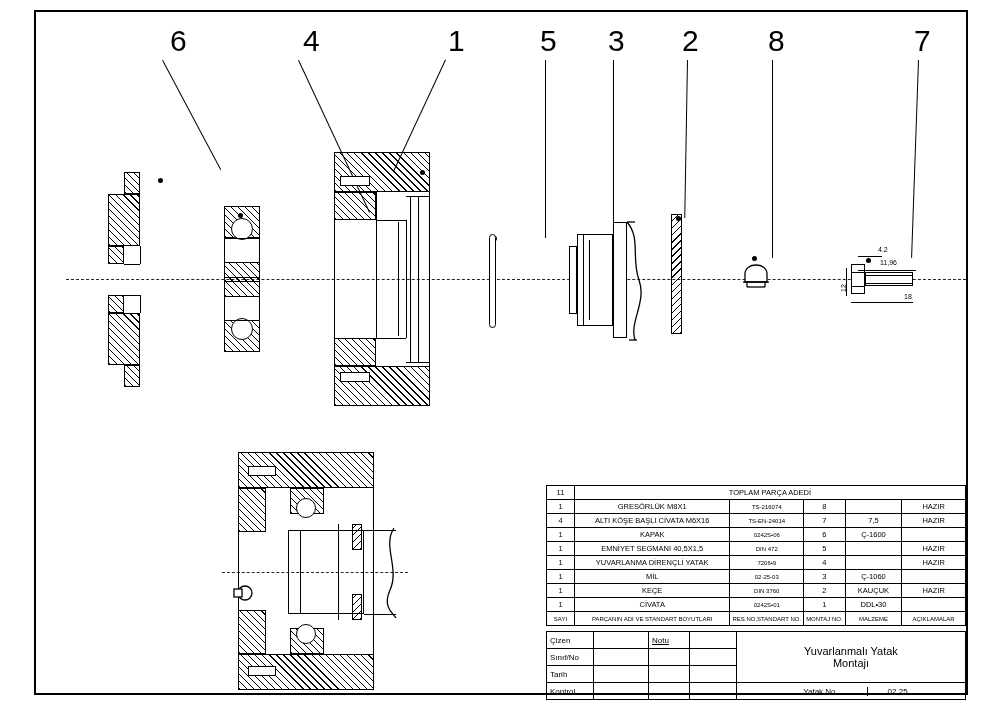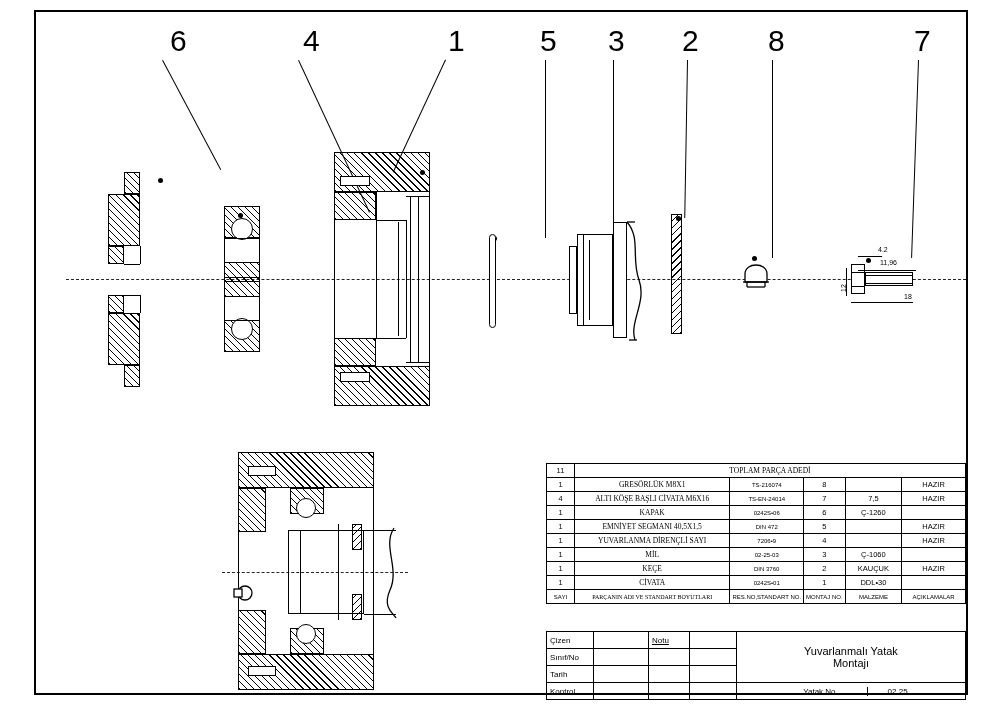--- a/index.html
+++ b/index.html
@@ -76,36 +76,36 @@
   }
   .dim-txt {
     position:absolute;
     font-size:7px;
     font-family:"Liberation Sans", sans-serif;
   }
   .rot90 { transform:rotate(-90deg); transform-origin:0 0; }
   
   .bom {
     position:absolute;
-    left:546px; top:463px;
+    left:546px; top:485px;
     width:420px;
     border-collapse:collapse;
     font-size:7.5px;
     font-family:"Liberation Sans", sans-serif;
   }
   .bom td {
     border:1px solid #000;
     padding:0 2px;
     height:13px;
     text-align:center;
     white-space:nowrap;
     overflow:hidden;
   }
   .c-qty   { width:26px; }
-  .c-name  { width:160px;font-family:Liberation Serif, serif; }
+  .c-name  { width:160px; }
   .c-std   { width:56px; font-size:6px; }
   .c-mno   { width:34px; }
   .c-mat   { width:58px; }
   .c-note  { width:64px; }
   .hdr td { font-size:6px; }
   .title-tbl {
     position:absolute;
     left:546px; top:631px;
     width:420px;
     border-collapse:collapse;
@@ -344,34 +344,34 @@
         <td class="c-std">TS-EN-24014</td>
         <td class="c-mno">7</td>
         <td class="c-mat">7,5</td>
         <td class="c-note">HAZIR</td>
       </tr>
       <tr>
         <td class="c-qty">1</td>
         <td class="c-name">KAPAK</td>
         <td class="c-std">0242S•06</td>
         <td class="c-mno">6</td>
-        <td class="c-mat">Ç-1260</td>
+        <td class="c-mat">Ç-1600</td>
         <td class="c-note"></td>
       </tr>
       <tr>
         <td class="c-qty">1</td>
         <td class="c-name">EMNİYET SEGMANI 40,5X1,5</td>
         <td class="c-std">DIN 472</td>
         <td class="c-mno">5</td>
         <td class="c-mat"></td>
         <td class="c-note">HAZIR</td>
       </tr>
       <tr>
         <td class="c-qty">1</td>
-        <td class="c-name">YUVARLANMA DİRENÇLİ SAYI</td>
+        <td class="c-name">YUVARLANMA DİRENÇLİ YATAK</td>
         <td class="c-std">7206•9</td>
         <td class="c-mno">4</td>
         <td class="c-mat"></td>
         <td class="c-note">HAZIR</td>
       </tr>
       <tr>
         <td class="c-qty">1</td>
         <td class="c-name">MİL</td>
         <td class="c-std">02-25-03</td>
         <td class="c-mno">3</td>

